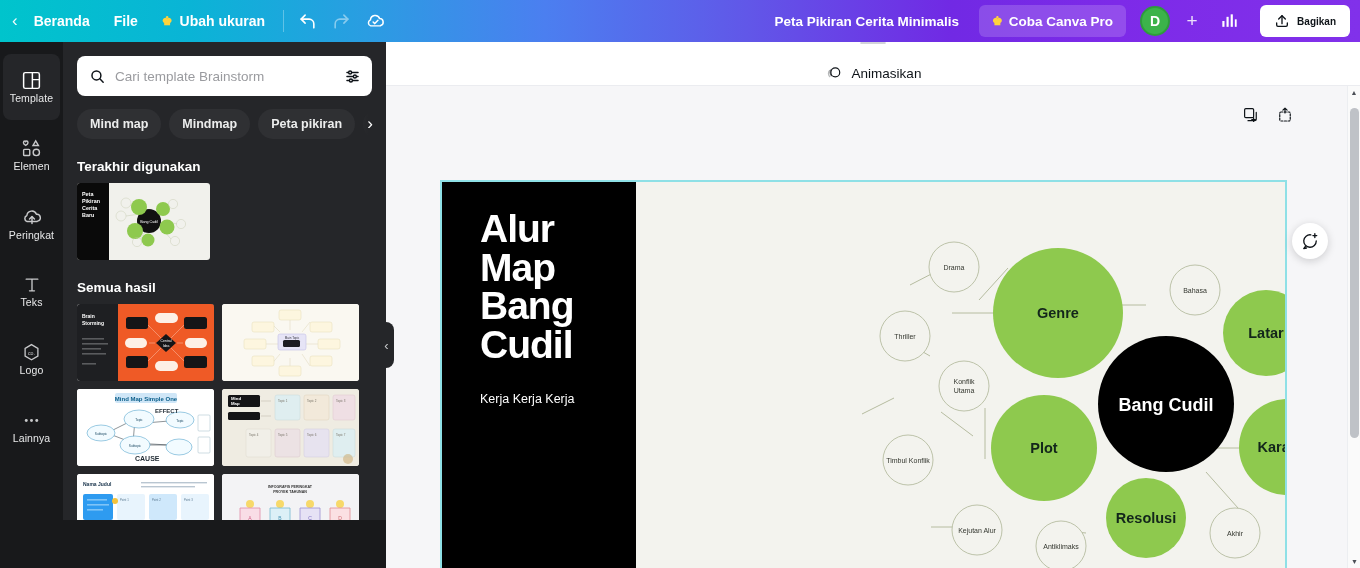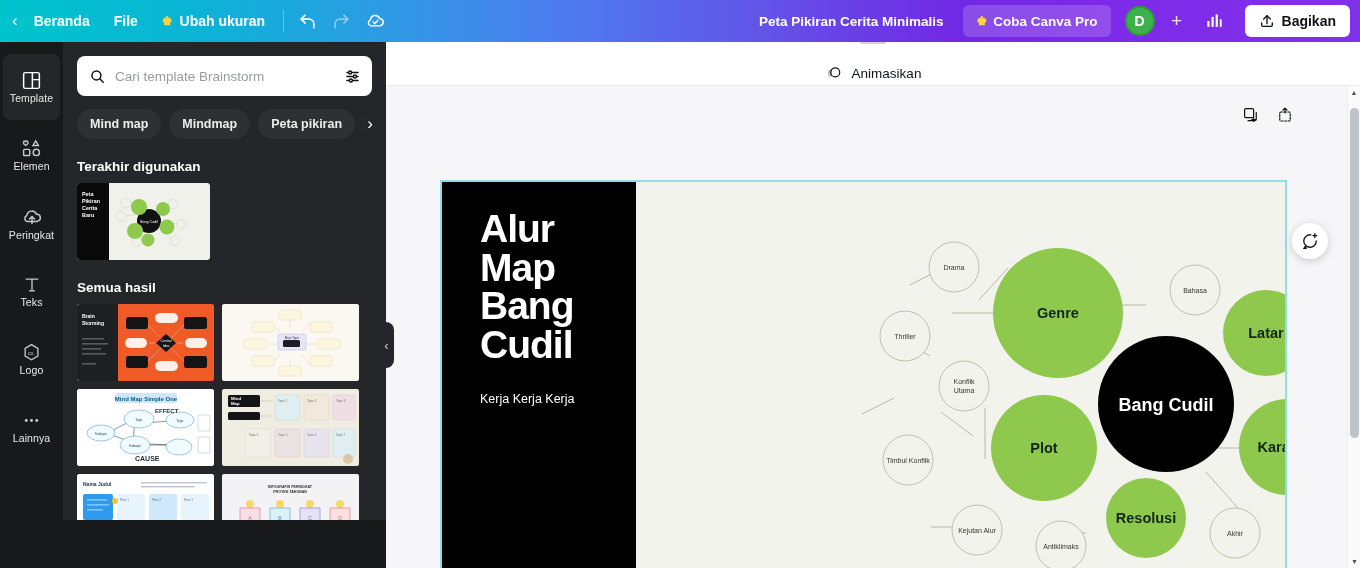--- a/index.html
+++ b/index.html
@@ -45,21 +45,21 @@
     border:2px solid #2e9c3c; display:flex; align-items:center; justify-content:center;
     font-size:14px; font-weight:700; color:#fff; margin-left:8px; cursor:pointer;
   }
   .plus-btn{
     width:28px; height:28px; border-radius:50%; display:flex; align-items:center;
     justify-content:center; font-size:19px; font-weight:300; color:rgba(255,255,255,.85);
     cursor:pointer; margin-left:2px;
   }
   .share-btn{
     display:flex; align-items:center; gap:7px; height:32px; padding:0 14px;
-    background:#fff; color:#0e1318; border-radius:6px; font-size:14px;
+    background:#fff; color:#0e1318; border-radius:6px; font-size:10px;
     font-weight:700; cursor:pointer; margin:0 10px 0 8px; white-space:nowrap;
   }
   .divider-v{ width:1px; height:22px; background:rgba(255,255,255,.3); margin:0 6px; }
 
   
   .rail{
     position:absolute; left:0; top:42px; width:63px; height:526px;
     background:#18191b; display:flex; flex-direction:column; align-items:center;
     padding-top:12px; gap:2px;
   }

